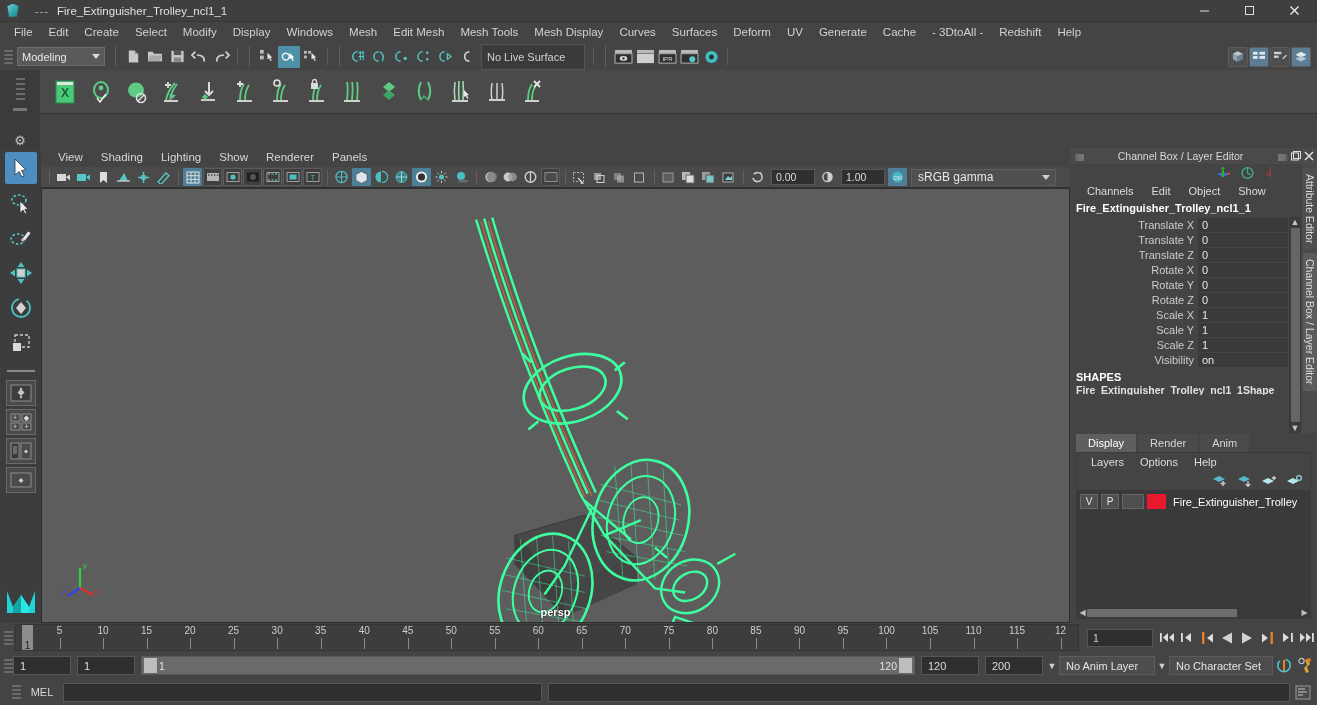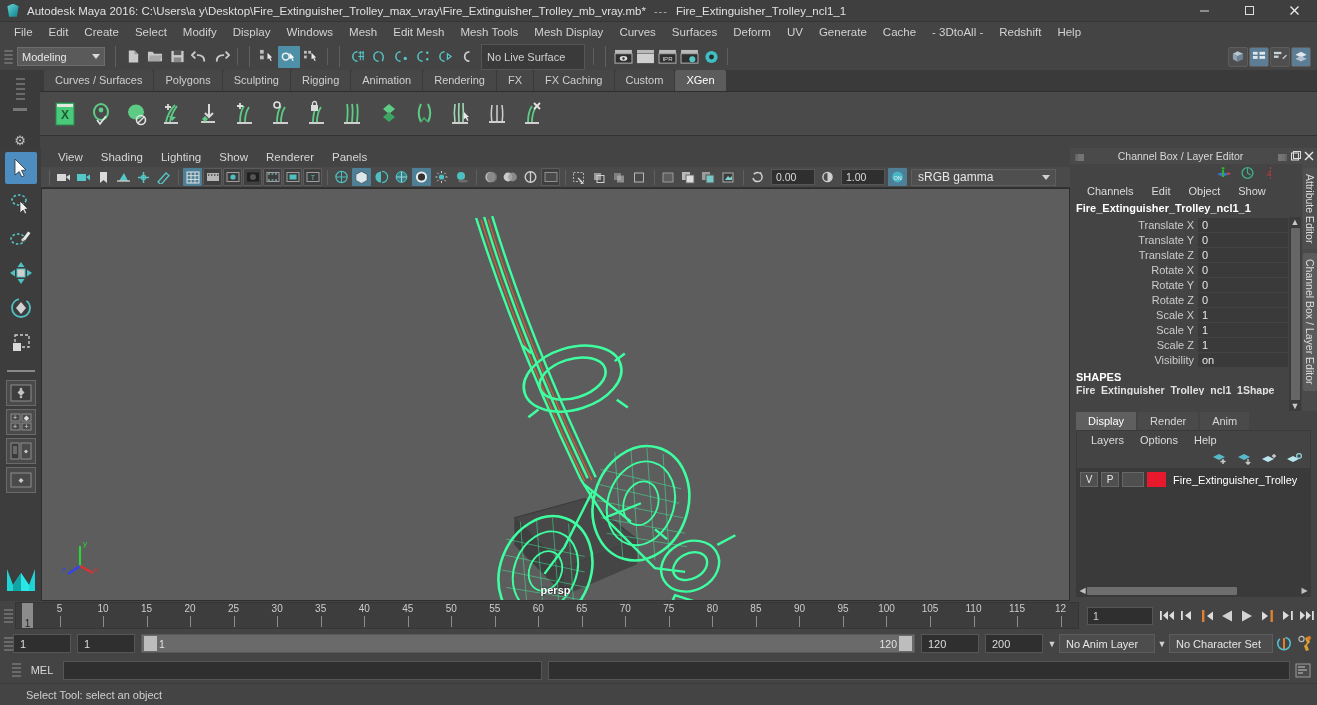--- a/index.html
+++ b/index.html
@@ -277,21 +277,20 @@
 
   svg { display: block; }
 </style>
 </head>
 <body>
 
 <div class="app">
 
   <div class="titlebar">
     <div class="app-icon"></div>
-    <div class="title-text">Autodesk Maya 2016: C:\Users\a y\Desktop\Fire_Extinguisher_Trolley_max_vray\Fire_Extinguisher_Trolley_mb_vray.mb*</div>
     <div class="title-dots">---</div>
     <div class="title-sub">Fire_Extinguisher_Trolley_ncl1_1</div>
     <div class="win-btns">
       <div class="win-btn">
         <svg width="11" height="11" viewBox="0 0 11 11">
             <line x1="1" y1="6" x2="10" y2="6" stroke="#ddd" stroke-width="1"></line>
           </svg>
       </div>
       <div class="win-btn">
         <svg width="11" height="11" viewBox="0 0 11 11">
@@ -515,32 +514,20 @@
           <i></i>
           <i></i>
           <i></i>
           <i></i>
           <i></i>
         </div>
       <div class="shelf-handle"></div>
       <div class="shelf-gear">⚙</div>
     </div>
     <div class="shelf-right">
-      <div class="shelf-tabs">
-        <div class="shelf-tab">Curves / Surfaces</div>
-        <div class="shelf-tab">Polygons</div>
-        <div class="shelf-tab">Sculpting</div>
-        <div class="shelf-tab">Rigging</div>
-        <div class="shelf-tab">Animation</div>
-        <div class="shelf-tab">Rendering</div>
-        <div class="shelf-tab">FX</div>
-        <div class="shelf-tab">FX Caching</div>
-        <div class="shelf-tab">Custom</div>
-        <div class="shelf-tab active">XGen</div>
-      </div>
       <div class="shelf-icons">
         <div class="sh-ico">
           <svg width="24" height="26" viewBox="0 0 24 26">
               <rect x="3" y="2" width="18" height="22" fill="#4bc97a" stroke="#2a8a4e"></rect>
               <rect x="4" y="3" width="16" height="3" fill="#dfe8dc"></rect>
               <text x="12" y="18" font-size="12" fill="#1d5c33" text-anchor="middle" font-family="Liberation Sans" font-weight="bold">X</text>
             </svg>
         </div>
         <div class="sh-ico">
           <svg width="26" height="26" viewBox="0 0 26 26">
@@ -1381,17 +1368,14 @@
     <div class="mel-input"></div>
     <div class="mel-input2"></div>
     <div class="mel-btn">
       <svg width="16" height="15" viewBox="0 0 16 15">
           <rect x="1" y="1" width="14" height="13" fill="#4a4a4a" stroke="#9a9a9a"></rect>
           <path d="M3 4h7M3 7h9M3 10h5" stroke="#c7c7c7" stroke-width="1"></path>
         </svg>
     </div>
   </div>
 
-  <div class="statusbar">
-    <span>Select Tool: select an object</span>
-  </div>
 
 </div>
 
 </body></html>

